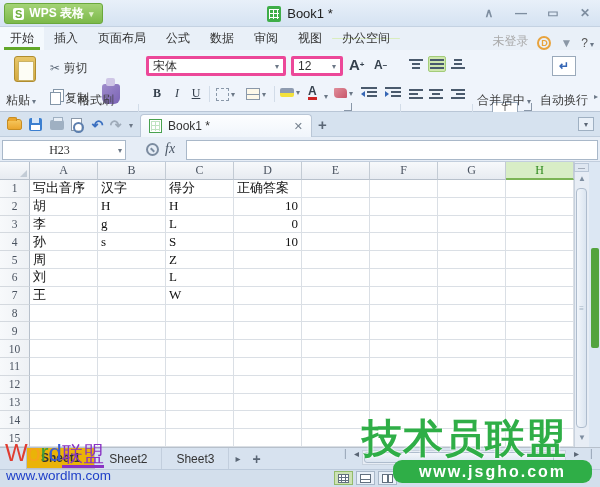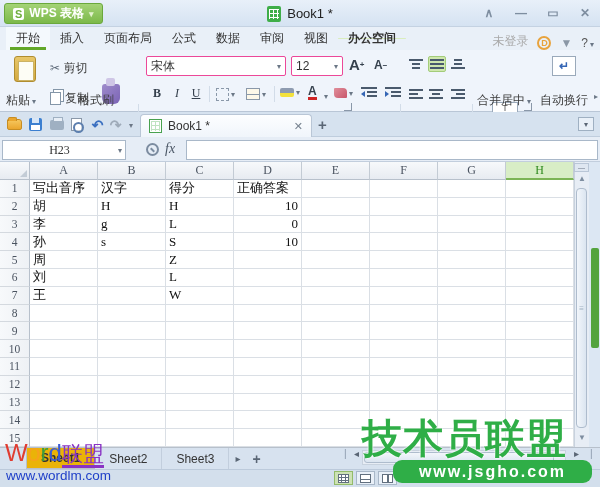--- a/index.html
+++ b/index.html
@@ -20,43 +20,43 @@
     font-size:13px;color:#222;pointer-events:none;}
   .doc-ico{width:14px;height:16px;background:#3fae49;border-radius:2px;position:relative;}
   .doc-ico:before{content:"";position:absolute;left:2px;top:3px;right:2px;bottom:3px;
     background:linear-gradient(#fff 1px,transparent 1px) 0 0/100% 4px,
                linear-gradient(90deg,#fff 1px,transparent 1px) 0 0/4px 100%;}
   .winctl{top:4px;width:24px;height:17px;display:flex;align-items:center;justify-content:center;
     color:#7e8ea0;font-size:12px;font-weight:bold;cursor:default;}
 
   
   .menubar{left:0;top:27px;width:600px;height:23px;background:#e9f0f8;display:flex;align-items:stretch;}
-  .menu-tabs{display:flex;align-items:stretch;padding-left:6px;}
+  .menu-tabs{display:flex;align-items:stretch;}
   .mtab{padding:0 10px;display:flex;align-items:center;font-size:12px;color:#333;position:relative;}
   .mtab.active{background:#f4f9fd;}
   .mtab.active:after{content:"";position:absolute;left:4px;right:4px;bottom:0;height:3px;background:#62a829;}
-  .mtab.hl{background:#d9edbe;border-radius:1px;margin:11px 0;font-weight:bold;}
+  .mtab.hl{background:#d9edbe;border-radius:1px;margin:11px 0;}
   .menu-right{position:absolute;right:6px;top:27px;height:23px;display:flex;align-items:flex-end;gap:9px;}
   .login{color:#a9a9a9;font-size:12px;}
   .ico-circle-d{width:14px;height:14px;border-radius:50%;border:2px solid #e8a33d;color:#e8a33d;
     font-size:9px;font-weight:bold;display:flex;align-items:center;justify-content:center;}
   .ico-shirt{color:#8a97a6;font-size:12px;font-weight:bold;}
   .help{color:#555;font-size:12px;}
 
   
   .ribbon{left:0;top:50px;width:600px;height:62px;background:#eff4fb;border-bottom:1px solid #b9c6d6;font-size:12px;}
   .rsep{top:54px;width:1px;height:52px;background:#d2dce8;}
   .rlabel{font-size:12px;color:#3c3c3c;white-space:nowrap;}
   .dd{color:#6b7786;font-size:8px;margin-left:2px;}
   .clipboard{width:22px;height:26px;background:linear-gradient(#e8c76a,#d4a93f);border:1px solid #b08d2f;border-radius:3px;position:relative;}
   .clipboard:before{content:"";position:absolute;left:3px;top:4px;width:14px;height:18px;background:#fdfdf5;border:1px solid #cbb264;}
   .brush{width:18px;height:20px;background:linear-gradient(135deg,#9f8ccb,#7a63b5);border-radius:3px 3px 6px 6px;position:relative;}
   .brush:before{content:"";position:absolute;left:4px;top:-6px;width:9px;height:8px;background:#cfc6e6;border-radius:2px;}
   .copy-ico{width:11px;height:13px;border:1px solid #8496a8;background:#fff;box-shadow:3px -3px 0 -1px #fff,3px -3px 0 0 #8496a8;}
-  .combo{background:#fff;border:1px solid #ec4899;border-radius:2px;display:flex;align-items:center;
+  .combo{background:#fff;border:3px solid #ec4899;border-radius:2px;display:flex;align-items:center;
     padding:0 4px;font-size:12px;color:#333;justify-content:space-between;}
   .rbtn{display:flex;align-items:center;justify-content:center;color:#35404d;}
   .rbtn.green{background:#cfe7ae;border:1px solid #a3cc7a;border-radius:2px;}
   .bld{font-weight:bold;font-family:"Liberation Serif",serif;}
   .ita{font-style:italic;font-family:"Liberation Serif",serif;}
   .und{text-decoration:underline;font-family:"Liberation Serif",serif;}
   .a-red{font-weight:bold;border-bottom:3px solid #cf2525;line-height:11px;}
   .bucket{width:14px;height:9px;background:#8e9bb0;border-radius:2px;border-bottom:4px solid #f3e13c;}
   .pen{width:13px;height:10px;background:linear-gradient(135deg,#e08f9b,#c9566b);border-radius:1px 4px 1px 4px;}
   .border-ico{width:13px;height:13px;border:1px dashed #8a98a9;}

